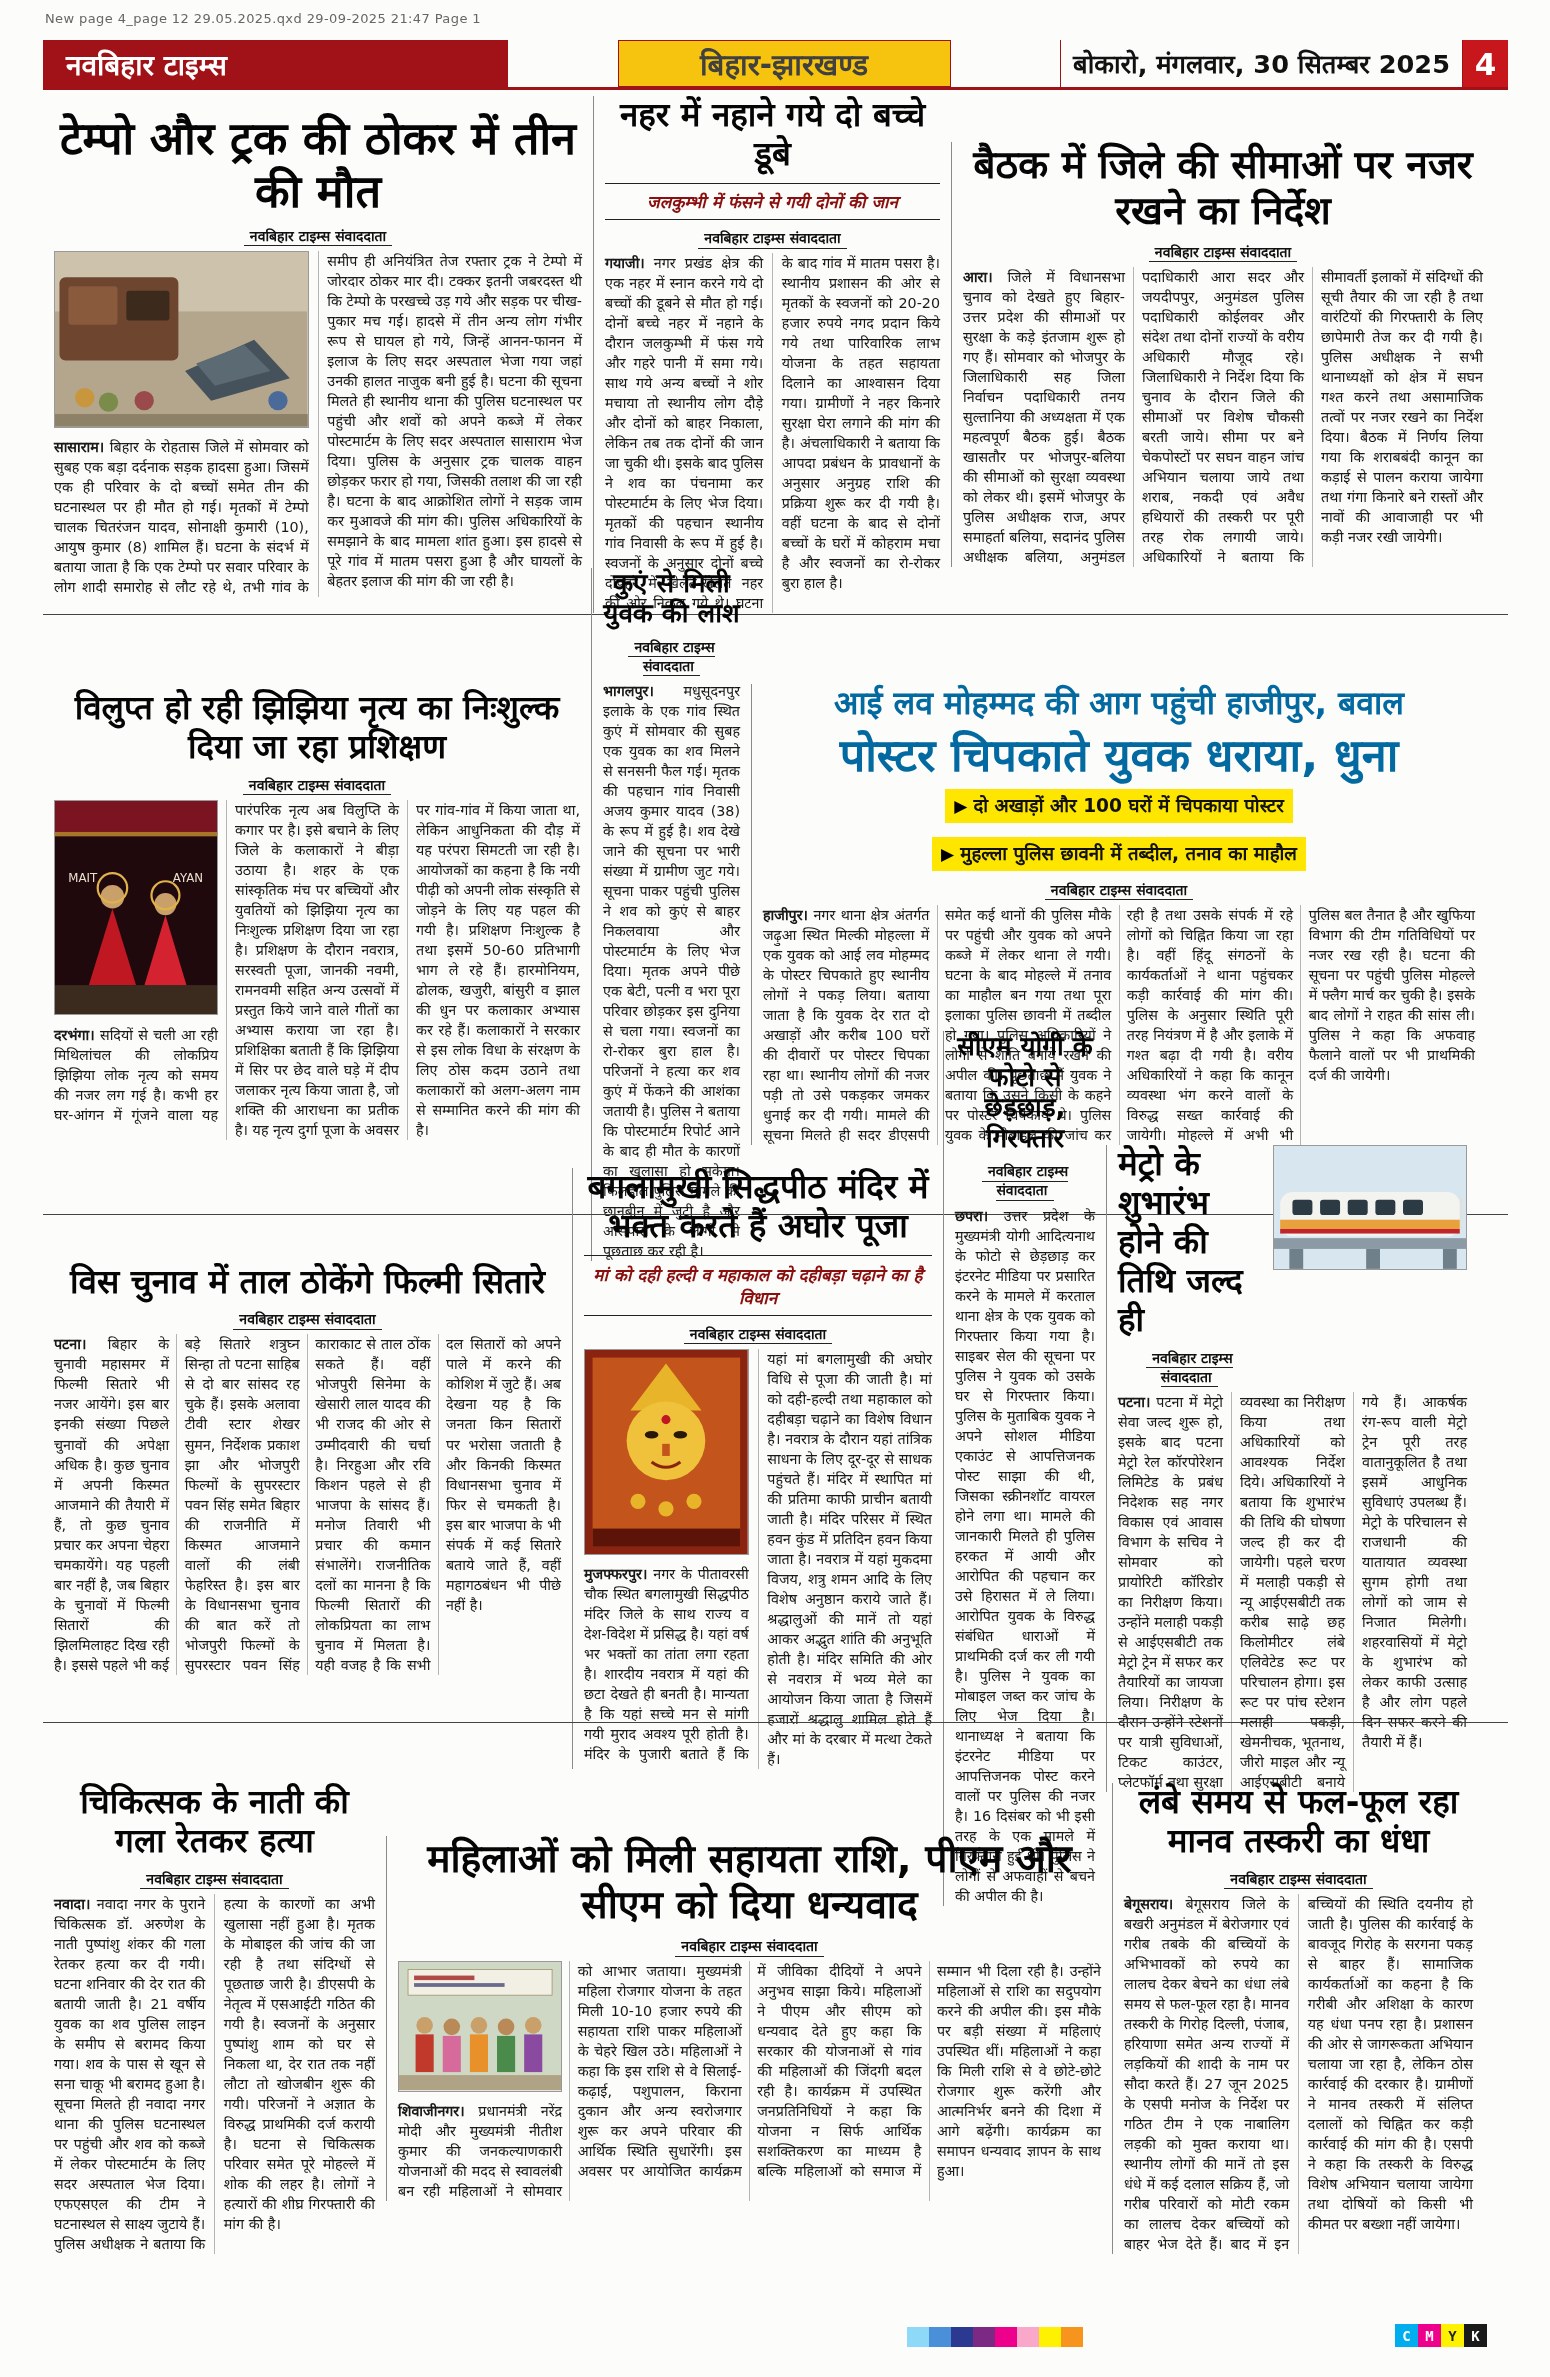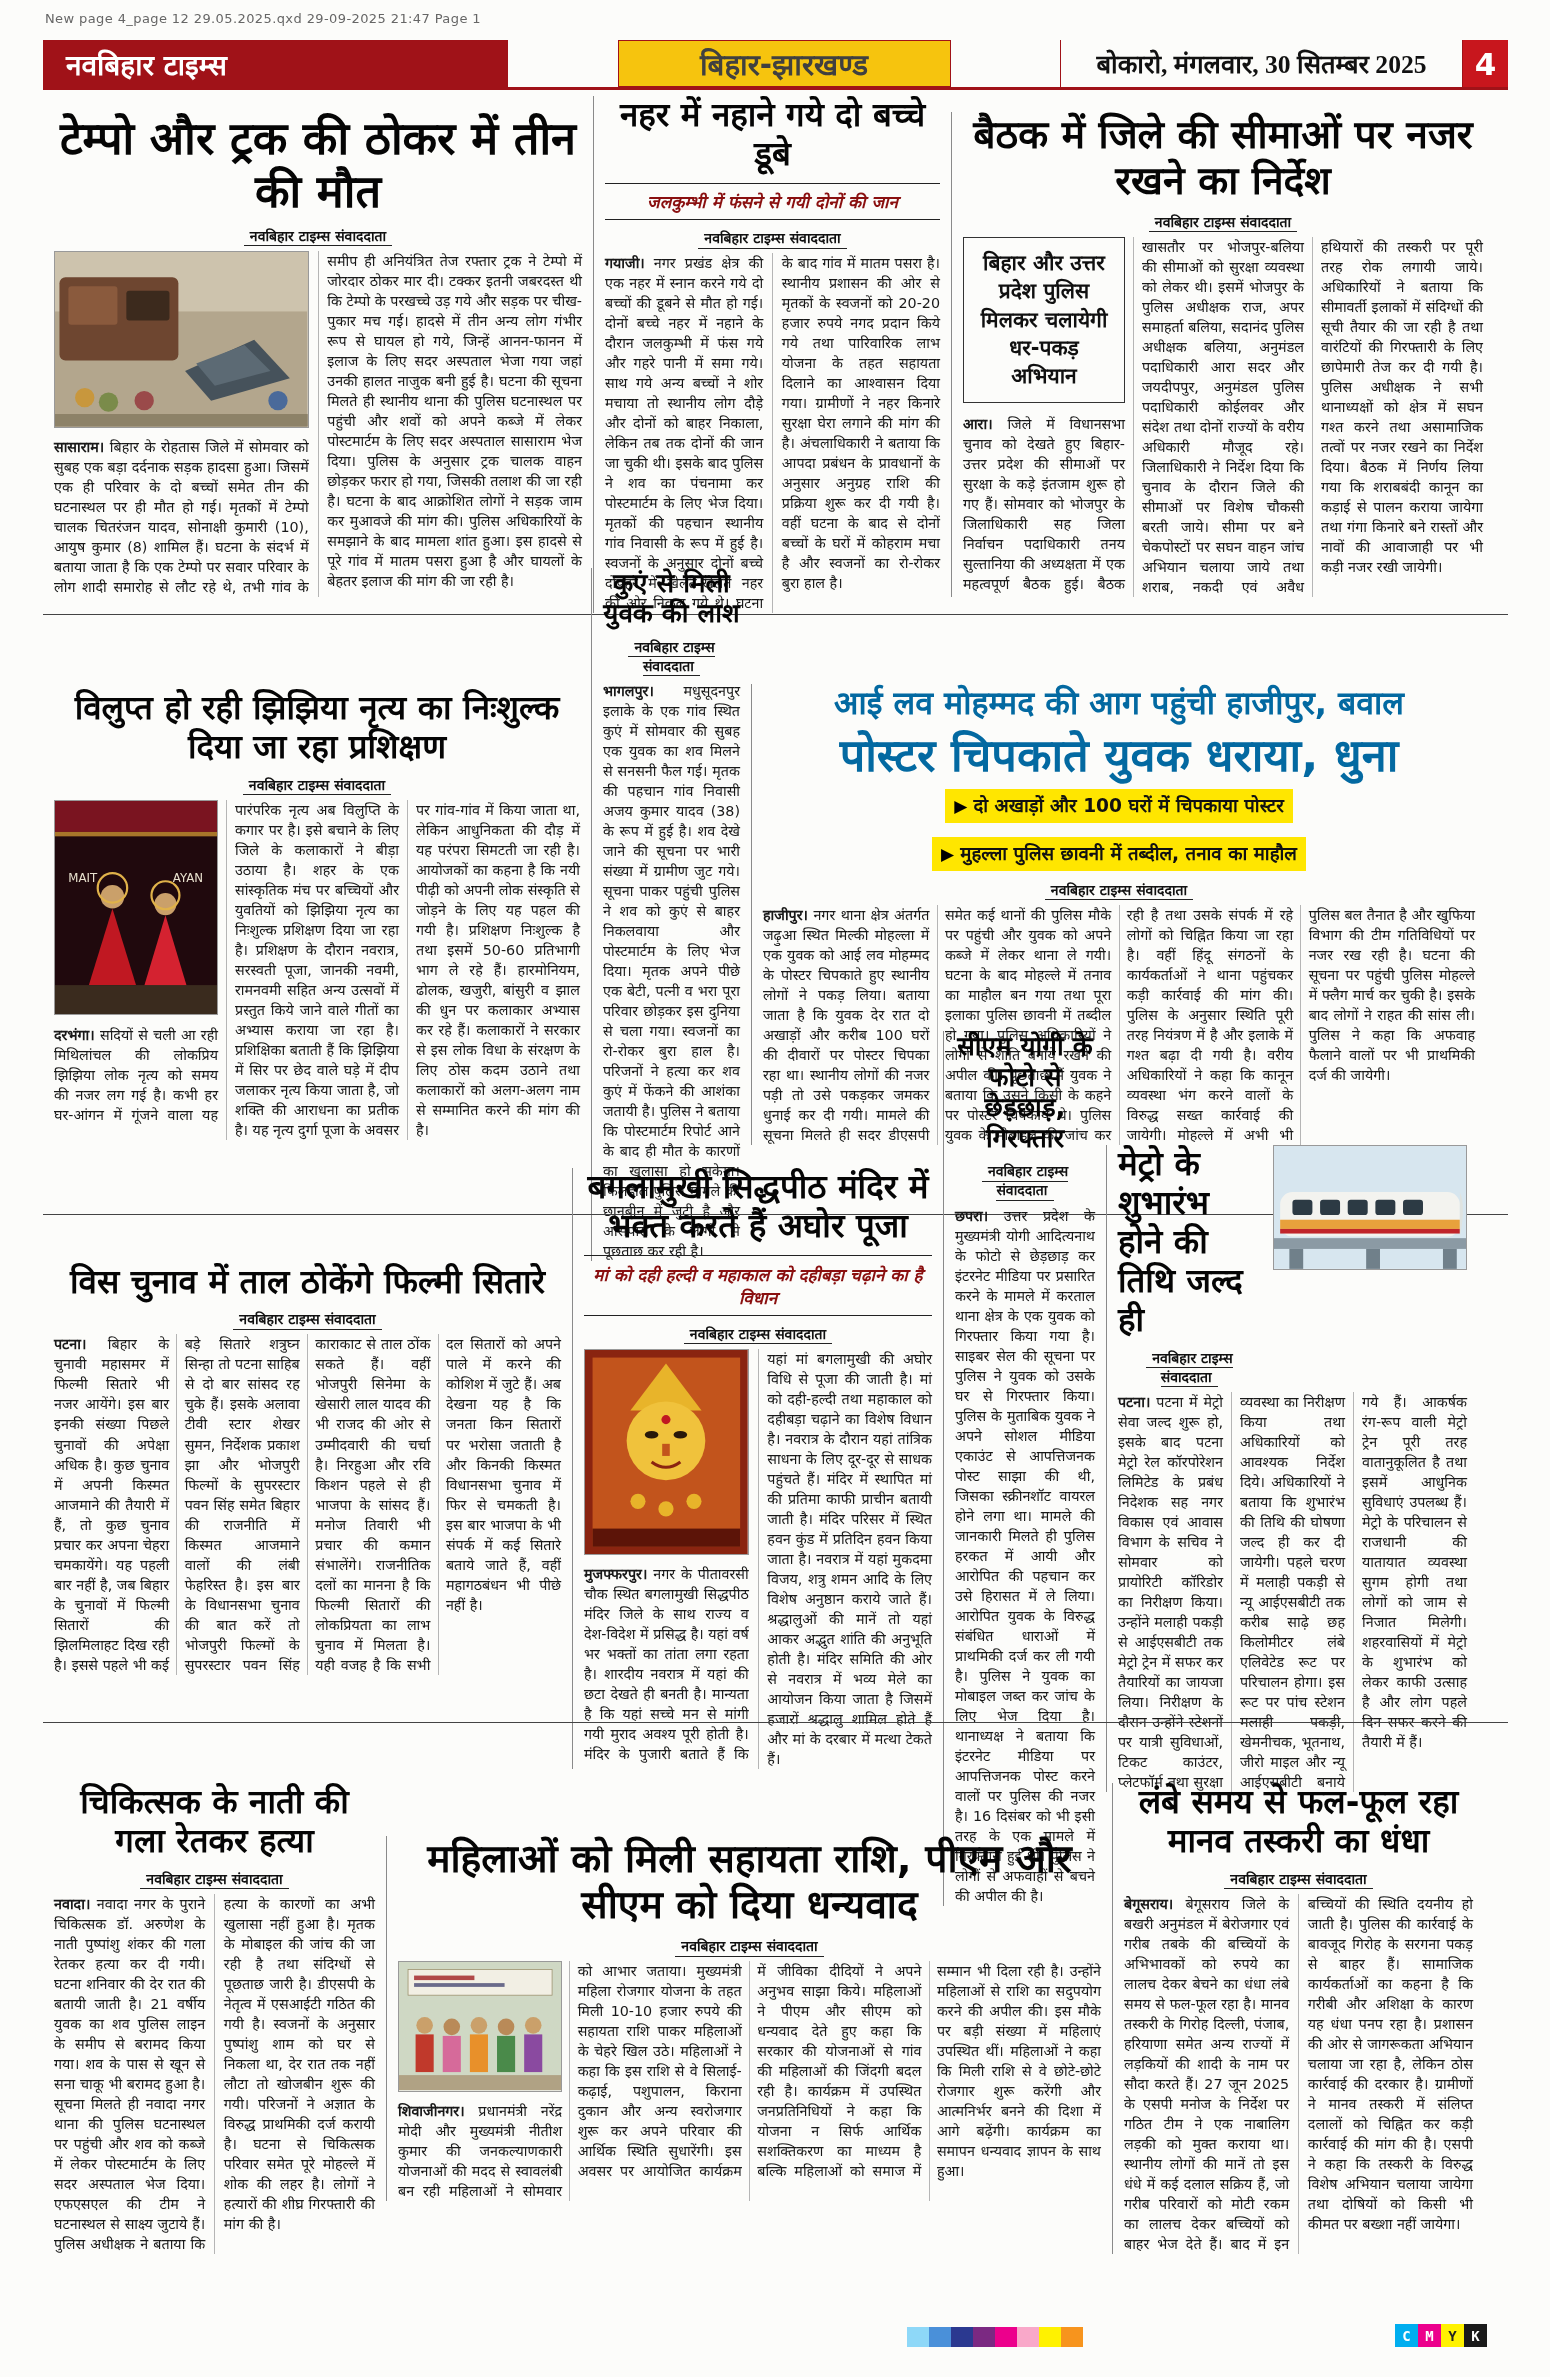--- a/index.html
+++ b/index.html
@@ -10,21 +10,21 @@
 
   
   .masthead{position:absolute;top:40px;left:43px;width:1465px;height:50px;display:flex;align-items:stretch;
             border-bottom:3.1px solid #a01218;}
   .mast-left{flex:0 0 465px;background:#a01218;color:#fff;font-weight:bold;font-size:28px;
              display:flex;align-items:center;padding:0 23px;}
   .mast-spacer{flex:1;}
   .mast-center{flex:0 0 333px;background:#f6c40e;color:#404040;font-weight:bold;font-size:29.5px;
                display:flex;align-items:center;justify-content:center;border:1.6px solid #a01218;}
   .mast-date{flex:0 0 403px;display:flex;align-items:center;justify-content:center;font-weight:bold;
-             font-size:25.6px;border-left:1.6px solid #a01218;border-right:1.6px solid #a01218;font-family:Liberation Serif, serif;}
+             font-size:25.6px;border-left:1.6px solid #a01218;border-right:1.6px solid #a01218;}
   .mast-page{flex:0 0 45px;background:#c8161d;color:#fff;font-weight:bold;font-size:31px;
              display:flex;align-items:center;justify-content:center;}
 
   
   .row{position:absolute;left:43px;width:1465px;display:flex;align-items:center;}
   .row.ruled{border-top:1.6px solid #444;padding-top:6.2px;}
   .article{overflow:hidden;padding:0 11px;}
   .article + .article{border-left:0.8px solid #8a8a8a;}
 
   .hl{font-weight:bold;text-align:center;line-height:1.18;color:#050505;}
@@ -119,21 +119,20 @@
       <div class="body cols2">
         <span class="dateline">गयाजी।</span>
         <span>नगर प्रखंड क्षेत्र की एक नहर में स्नान करने गये दो बच्चों की डूबने से मौत हो गई। दोनों बच्चे नहर में नहाने के दौरान जलकुम्भी में फंस गये और गहरे पानी में समा गये। साथ गये अन्य बच्चों ने शोर मचाया तो स्थानीय लोग दौड़े और दोनों को बाहर निकाला, लेकिन तब तक दोनों की जान जा चुकी थी। इसके बाद पुलिस ने शव का पंचनामा कर पोस्टमार्टम के लिए भेज दिया। मृतकों की पहचान स्थानीय गांव निवासी के रूप में हुई है। स्वजनों के अनुसार दोनों बच्चे दोपहर में खेलते-खेलते नहर की ओर निकल गये थे। घटना के बाद गांव में मातम पसरा है। स्थानीय प्रशासन की ओर से मृतकों के स्वजनों को 20-20 हजार रुपये नगद प्रदान किये गये तथा पारिवारिक लाभ योजना के तहत सहायता दिलाने का आश्वासन दिया गया। ग्रामीणों ने नहर किनारे सुरक्षा घेरा लगाने की मांग की है। अंचलाधिकारी ने बताया कि आपदा प्रबंधन के प्रावधानों के अनुसार अनुग्रह राशि की प्रक्रिया शुरू कर दी गयी है। वहीं घटना के बाद से दोनों बच्चों के घरों में कोहराम मचा है और स्वजनों का रो-रोकर बुरा हाल है।</span>
       </div>
     </article>
 
     <article class="article" style="width:543px;">
       <h1 class="hl hl-lg">बैठक में जिले की सीमाओं पर नजर रखने का निर्देश</h1>
       <div class="byline"><span>नवबिहार टाइम्स संवाददाता</span></div>
       <div class="body cols3">
-        <div class="info-box">बिहार और उत्तर प्रदेश पुलिस मिलकर चलायेगी धर-पकड़ अभियान</div>
         <span class="dateline">आरा।</span>
         <span>जिले में विधानसभा चुनाव को देखते हुए बिहार-उत्तर प्रदेश की सीमाओं पर सुरक्षा के कड़े इंतजाम शुरू हो गए हैं। सोमवार को भोजपुर के जिलाधिकारी सह जिला निर्वाचन पदाधिकारी तनय सुल्तानिया की अध्यक्षता में एक महत्वपूर्ण बैठक हुई। बैठक खासतौर पर भोजपुर-बलिया की सीमाओं को सुरक्षा व्यवस्था को लेकर थी। इसमें भोजपुर के पुलिस अधीक्षक राज, अपर समाहर्ता बलिया, सदानंद पुलिस अधीक्षक बलिया, अनुमंडल पदाधिकारी आरा सदर और जयदीपपुर, अनुमंडल पुलिस पदाधिकारी कोईलवर और संदेश तथा दोनों राज्यों के वरीय अधिकारी मौजूद रहे। जिलाधिकारी ने निर्देश दिया कि चुनाव के दौरान जिले की सीमाओं पर विशेष चौकसी बरती जाये। सीमा पर बने चेकपोस्टों पर सघन वाहन जांच अभियान चलाया जाये तथा शराब, नकदी एवं अवैध हथियारों की तस्करी पर पूरी तरह रोक लगायी जाये। अधिकारियों ने बताया कि सीमावर्ती इलाकों में संदिग्धों की सूची तैयार की जा रही है तथा वारंटियों की गिरफ्तारी के लिए छापेमारी तेज कर दी गयी है। पुलिस अधीक्षक ने सभी थानाध्यक्षों को क्षेत्र में सघन गश्त करने तथा असामाजिक तत्वों पर नजर रखने का निर्देश दिया। बैठक में निर्णय लिया गया कि शराबबंदी कानून का कड़ाई से पालन कराया जायेगा तथा गंगा किनारे बने रास्तों और नावों की आवाजाही पर भी कड़ी नजर रखी जायेगी।</span>
       </div>
     </article>
   </div>
 
   <div class="row ruled" style="top:614px;height:594px;">
 
     <article class="article" style="width:548px;">
       <h1 class="hl hl-md">विलुप्त हो रही झिझिया नृत्य का निःशुल्क दिया जा रहा प्रशिक्षण</h1>

